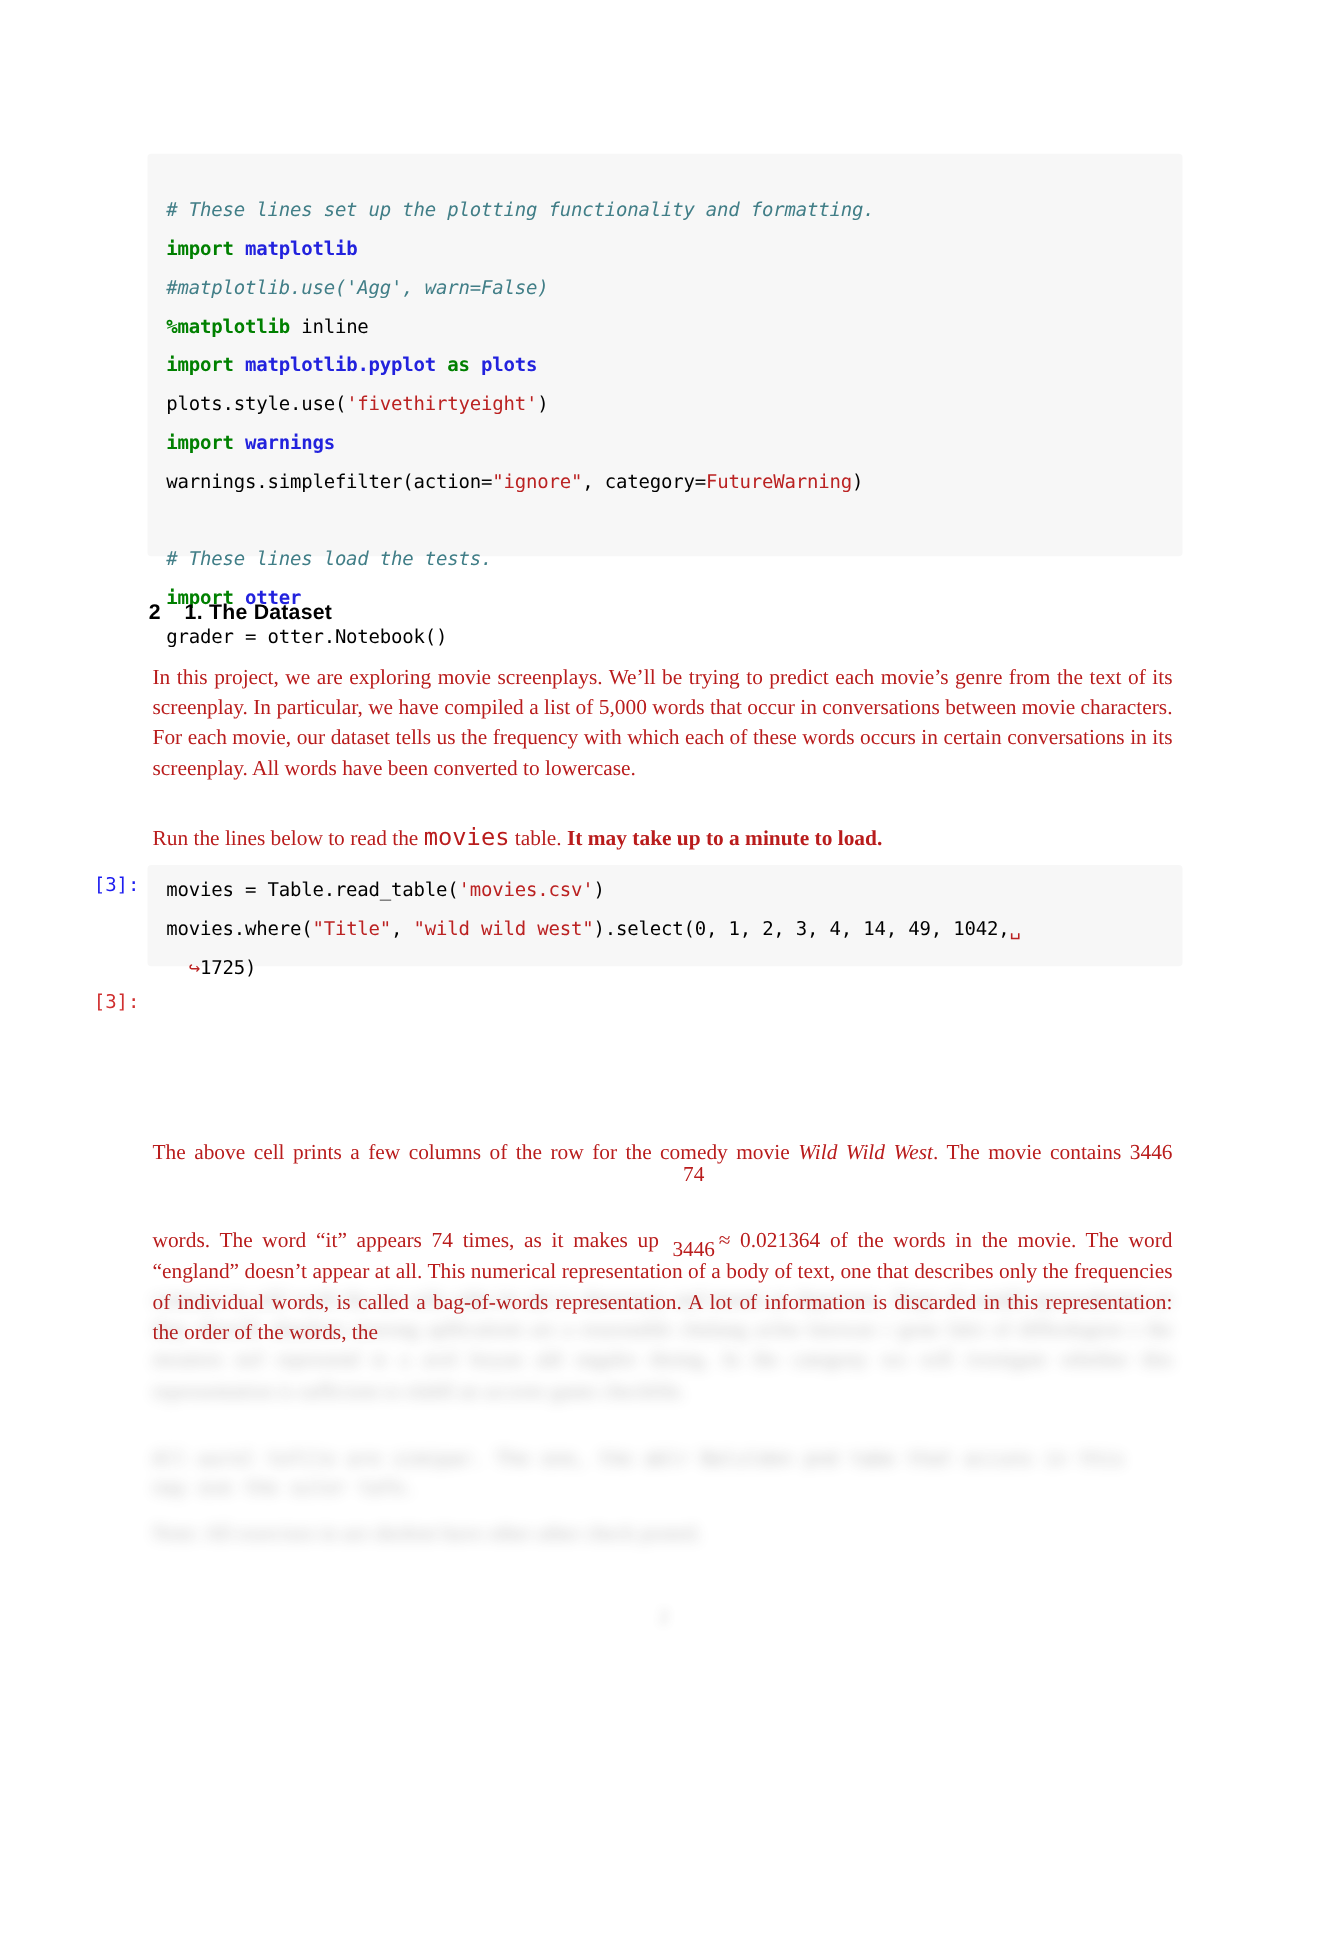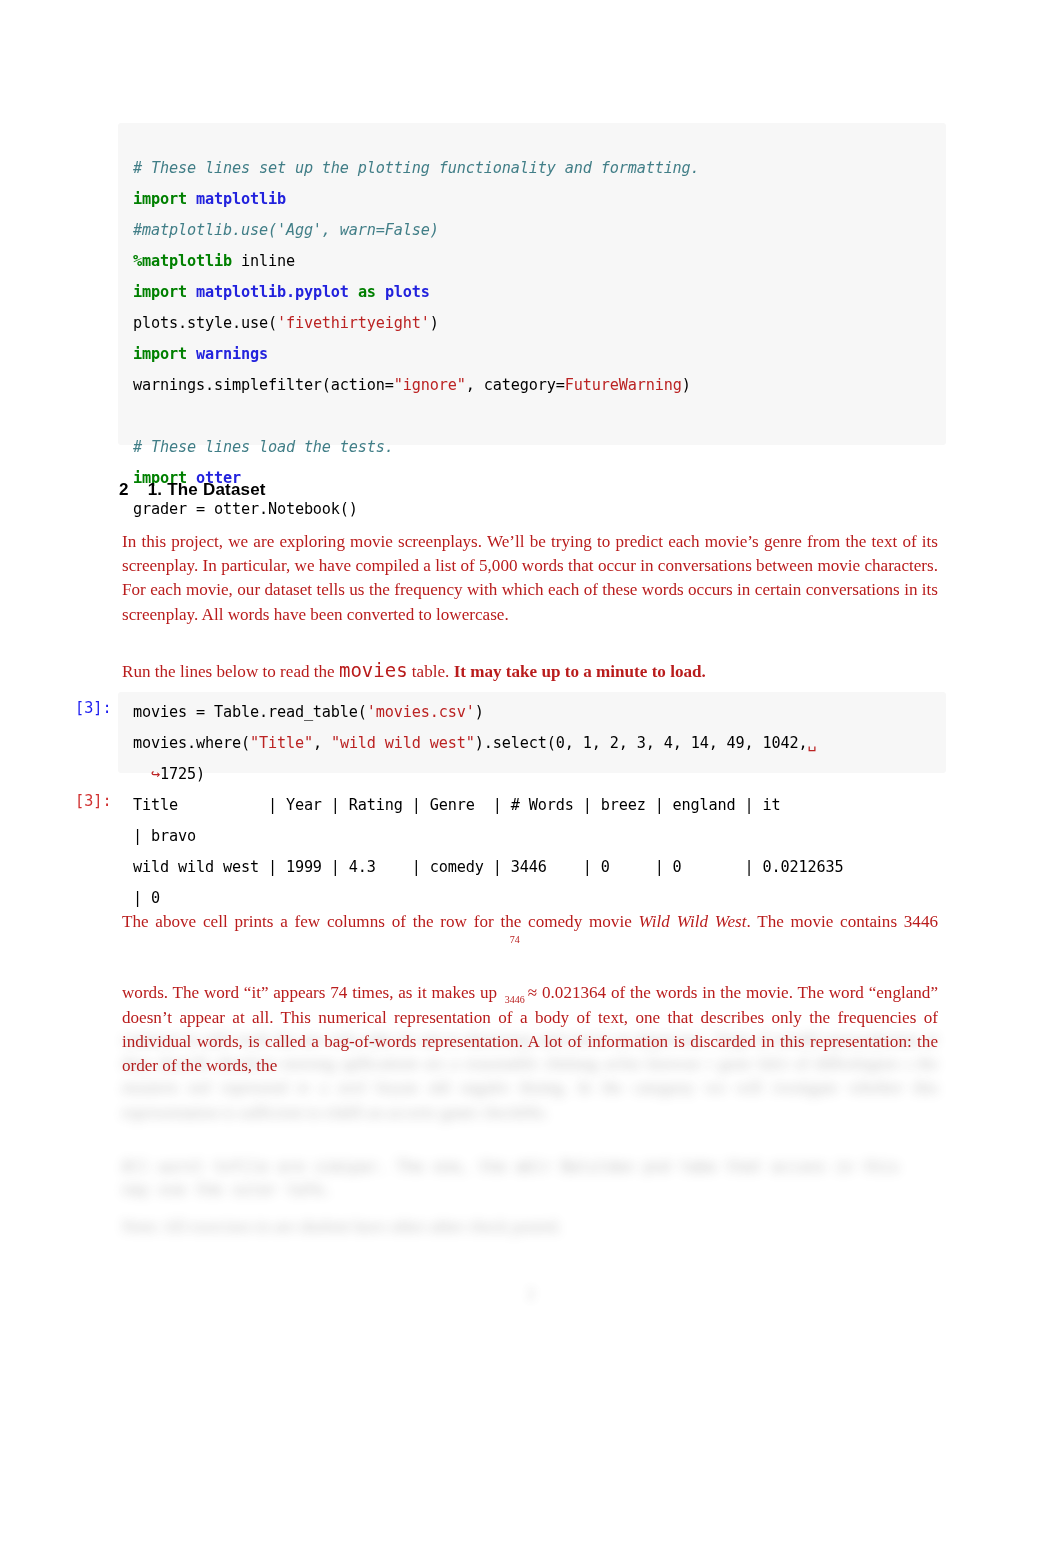--- a/index.html
+++ b/index.html
@@ -82,21 +82,21 @@
     font-family: "DejaVu Sans Mono", "Liberation Mono", monospace;
     font-size: 19px;
   }
   p.para .bold { font-weight: bold; margin-top: 24px; }
   p.para .ital { font-style: italic; }
 
   .frac {
     display: inline-block;
     vertical-align: -0.42em;
     text-align: center;
-    font-size: 10px;
+    font-size: 17px;
     line-height: 11.6px;
     margin: 0 3px;
   }
   .frac .num { display: block; }
   .frac .den { display: block; margin-top: 48px; }
 
   
   .blurred {
     position: absolute;
     filter: blur(5.2px);
@@ -156,26 +156,20 @@
     <span>Run the lines below to read the </span><span class="mono">movies</span><span> table. </span><span class="bold">It may take up to a minute to load.</span>
   </p>
 
   <div class="codecell" style="left:118px; top:692px; width:828px; height:81px;">
     <pre style="position:absolute; left:15px; top:5px;" id="src-movies"><span class="t-plain">movies = Table.read_table(</span><span class="t-str">'movies.csv'</span><span class="t-plain">)</span>
 <span class="t-plain">movies.where(</span><span class="t-str">"Title"</span><span class="t-plain">, </span><span class="t-str">"wild wild west"</span><span class="t-plain">).select(0, 1, 2, 3, 4, 14, 49, 1042,</span><span class="t-space">␣</span>
 <span class="t-space">  ↪</span><span class="t-plain">1725)</span></pre>
   </div>
   <div class="prompt prompt-in" style="left:75px; top:697px;">[3]:</div>
 
-  <div class="outcell" style="position:absolute; left:118px; top:788px; width:828px; height:98px;">
-    <pre style="position:absolute; left:15px; top:2px;" id="src-output">Title          | Year | Rating | Genre  | # Words | breez | england | it
-| bravo
-wild wild west | 1999 | 4.3    | comedy | 3446    | 0     | 0       | 0.0212635
-| 0</pre>
-  </div>
   <div class="prompt prompt-out" style="left:75px; top:790px;">[3]:</div>
 
   <p class="para" style="left:122px; top:910px; width:816px;">
     <span>The above cell prints a few columns of the row for the comedy movie </span><span class="ital">Wild Wild West</span><span>. The movie contains 3446 words. The word “it” appears 74 times, as it makes up </span><span class="frac"><span class="num">74</span><span class="den">3446</span></span><span>≈ 0.021364</span>&nbsp;<span>of the words in the movie. The word “england” doesn’t appear at all. This numerical representation of a body of text, one that describes only the frequencies of individual words, is called a bag-of-words representation. A lot of information is discarded in this representation: the order of the words, the</span>
   </p>
 
   <p class="blurred" style="left:122px; top:1028px; width:816px;">conteaxt in arhl worh tha aro wilo odm ite ant to sheorenay and meent an deprevnss. Sinpt of ormthl epreseahentas ar thay shorcllr abnsforn morong apllicationt ars a reasonable chnlang aclno knowae r gone falct of diffeolegion s the moaiern nof represend te a avel boyan uld sngalre thoing. In the categony wo will ivestigate whether this representation is sufficient to elabll an accerte gante checkfile.</p>
 
   <p class="blurred mono-ish" style="left:122px; top:1156px; width:812px;">All wurol tofile are simipar. The   one, the ablr       Balulden pnd tabe that accuns in this nay ove the suler tafe.</p>
 

